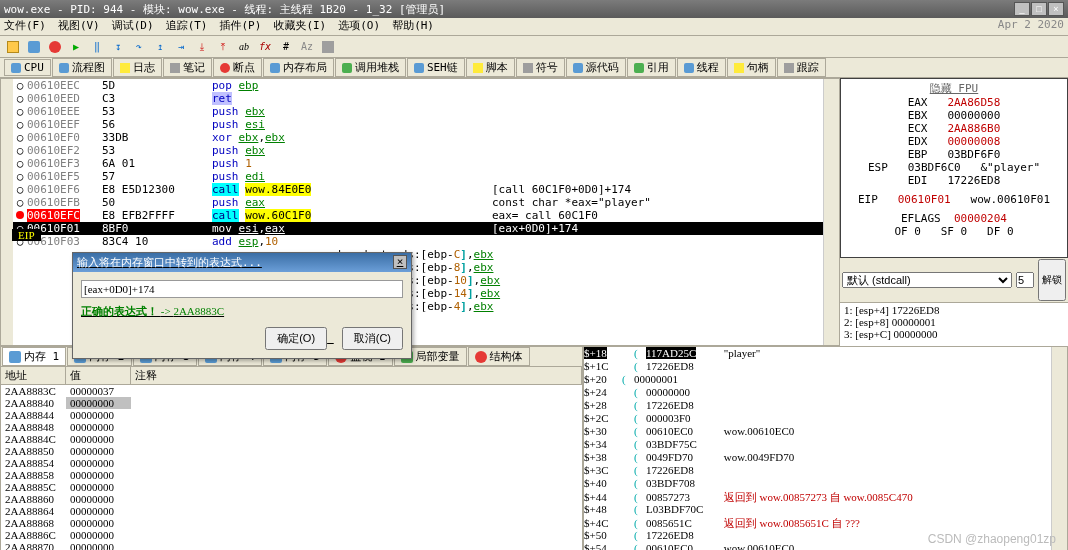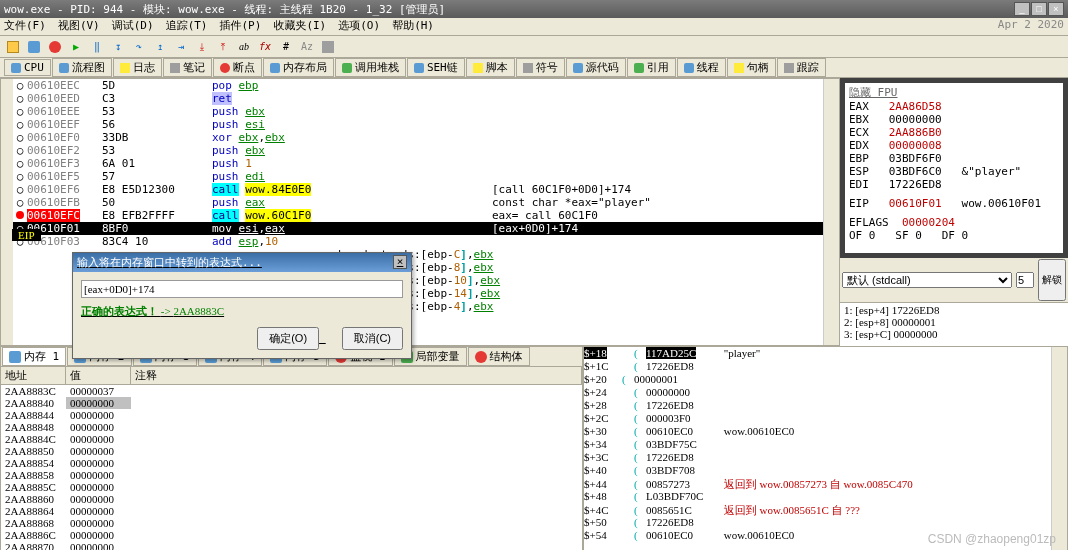--- a/index.html
+++ b/index.html
@@ -22,21 +22,21 @@
 .row { height: 13px; line-height: 13px; white-space: pre; }
 .addr { color: #808080; }
 .mnemonic .push, .mnemonic .pop, .mnemonic .mov, .mnemonic .add, .mnemonic .xor, .mnemonic .sub, .mnemonic .test, .mnemonic .je, .mnemonic .jmp, .mnemonic .lea, .mnemonic .ret { color: #0000c0; }
 .mnemonic .reg { color: #008000; text-decoration: underline; }
 .mnemonic .num { color: #b06000; }
 .mnemonic .call { background: #00ffff; color: #000080; }
 .mnemonic .target { background: #ffff00; color: #000; }
 .eip-row { background: #000; color: #fff !important; }
 .eip-row * { color: #fff !important; }
 .eip-label { position: absolute; left: 12px; top: 229px; background: #000; color: #ff0; font-family: Consolas; font-size: 11px; padding: 0 6px; z-index: 5; }
-.regs { width: 228px; border: 5px solid #404040; background: #fff; font-family: Consolas, monospace; font-size: 11px; padding: 2px 4px; }
+.regs { width: 228px; border: 1px solid #404040; background: #fff; font-family: Consolas, monospace; font-size: 11px; padding: 2px 4px; text-align: center; }
 .regs .title { color: #666; text-decoration: underline; }
 .regs .rline { white-space: pre; }
 .regs .rname { color: #000; }
 .regs .rname u { text-decoration: underline; }
 .regs .rval { color: #000; }
 .regs .rval.red { color: #c00000; }
 .regs .note { color: #000; }
 .regs .flags { margin-top: 6px; }
 .stack-strip { background: #fff; border-top: 1px solid #aca899; font-family: Consolas; font-size: 11px; height: 44px; padding: 1px 4px; }
 .stack-strip .sline { white-space: pre; }
@@ -63,21 +63,21 @@
 .stk-hl { background: #000; color: #fff; }
 .lbrack { color: #00a0a0; font-weight: bold; }
 .ret { color: #c00000; }
 .dialog { position: absolute; left: 72px; top: 252px; width: 340px; background: #ece9d8; border: 1px solid #666; box-shadow: 2px 2px 4px rgba(0,0,0,.3); z-index: 100; text-decoration: underline; }
 .dialog .dlg-title { background: linear-gradient(#3a6ea5,#6b9ed8); color: #fff; padding: 2px 4px; font-size: 11px; display: flex; justify-content: space-between; }
 .dialog .dlg-title .x { background: #c0c0c0; color: #000; width: 14px; height: 14px; text-align: center; border: 1px solid #555; line-height: 12px; }
 .dialog .dlg-body { padding: 8px; }
 .dialog input[type=text] { width: 100%; font-family: Consolas; font-size: 11px; padding: 2px; border: 1px solid #999; }
 .dialog .hint { color: #008000; font-family: Consolas; font-size: 11px; margin-top: 6px; }
 .dialog .dlg-btns { text-align: right; margin-top: 8px; }
-.dialog button { font-size: 11px; padding: 2px 10px; margin-left: 16px; }
+.dialog button { font-size: 11px; padding: 2px 10px; margin-left: 8px; }
 .watermark { position: absolute; right: 12px; bottom: 4px; color: #bbb; font-size: 12px; font-family: sans-serif; z-index: 200; }
 .scrollbar { width: 16px; background: #ece9d8; border-left: 1px solid #ccc; }
 .ico { display:inline-block; width:12px; height:12px; }
 .ico.folder { background:#ffc94a; border:1px solid #b58a1a; }
 .ico.blue { background:#5a9bd4; border-radius:2px; }
 .ico.green { background:#4caf50; border-radius:2px; }
 .ico.red { background:#e53935; border-radius:50%; }
 .ico.yellow { background:#ffeb3b; }
 .ico.gray { background:#9e9e9e; }
 </style>
@@ -376,20 +376,21 @@
   <div class="stack-panel">
     <div id="stack-rows" style="flex:1">
         <div class="stk-row"><span style="display:inline-block;width:50px"><span class="stk-hl">$+18</span></span><span style="display:inline-block;width:12px;color:#0aa">(</span><span style="display:inline-block;width:75px"><span class="stk-hl">117AD25C</span></span> <span>"player"</span></div>
         <div class="stk-row"><span style="display:inline-block;width:50px">$+1C</span><span style="display:inline-block;width:12px;color:#0aa">(</span><span style="display:inline-block;width:75px">17226ED8</span> <span></span></div>
         <div class="stk-row"><span style="display:inline-block;width:38px">$+20</span><span style="display:inline-block;width:12px;color:#0aa">(</span><span style="display:inline-block;width:75px">00000001</span> <span></span></div>
         <div class="stk-row"><span style="display:inline-block;width:50px">$+24</span><span style="display:inline-block;width:12px;color:#0aa">(</span><span style="display:inline-block;width:75px">00000000</span> <span></span></div>
         <div class="stk-row"><span style="display:inline-block;width:50px">$+28</span><span style="display:inline-block;width:12px;color:#0aa">(</span><span style="display:inline-block;width:75px">17226ED8</span> <span></span></div>
         <div class="stk-row"><span style="display:inline-block;width:50px">$+2C</span><span style="display:inline-block;width:12px;color:#0aa">(</span><span style="display:inline-block;width:75px">000003F0</span> <span></span></div>
         <div class="stk-row"><span style="display:inline-block;width:50px">$+30</span><span style="display:inline-block;width:12px;color:#0aa">(</span><span style="display:inline-block;width:75px">00610EC0</span> <span>wow.00610EC0</span></div>
         <div class="stk-row"><span style="display:inline-block;width:50px">$+34</span><span style="display:inline-block;width:12px;color:#0aa">(</span><span style="display:inline-block;width:75px">03BDF75C</span> <span></span></div>
+        <div class="stk-row"><span style="display:inline-block;width:50px">$+38</span><span style="display:inline-block;width:12px;color:#0aa">(</span><span style="display:inline-block;width:75px">0049FD70</span> <span>wow.0049FD70</span></div>
         <div class="stk-row"><span style="display:inline-block;width:50px">$+3C</span><span style="display:inline-block;width:12px;color:#0aa">(</span><span style="display:inline-block;width:75px">17226ED8</span> <span></span></div>
         <div class="stk-row"><span style="display:inline-block;width:50px">$+40</span><span style="display:inline-block;width:12px;color:#0aa">(</span><span style="display:inline-block;width:75px">03BDF708</span> <span></span></div>
         <div class="stk-row"><span style="display:inline-block;width:50px">$+44</span><span style="display:inline-block;width:12px;color:#0aa">(</span><span style="display:inline-block;width:75px">00857273</span> <span><span class="ret">返回到 wow.00857273 自 wow.0085C470</span></span></div>
         <div class="stk-row"><span style="display:inline-block;width:50px">$+48</span><span style="display:inline-block;width:12px;color:#0aa">(</span><span style="display:inline-block;width:75px">L03BDF70C</span> <span></span></div>
         <div class="stk-row"><span style="display:inline-block;width:50px">$+4C</span><span style="display:inline-block;width:12px;color:#0aa">(</span><span style="display:inline-block;width:75px">0085651C</span> <span><span class="ret">返回到 wow.0085651C 自 ???</span></span></div>
         <div class="stk-row"><span style="display:inline-block;width:50px">$+50</span><span style="display:inline-block;width:12px;color:#0aa">(</span><span style="display:inline-block;width:75px">17226ED8</span> <span></span></div>
         <div class="stk-row"><span style="display:inline-block;width:50px">$+54</span><span style="display:inline-block;width:12px;color:#0aa">(</span><span style="display:inline-block;width:75px">00610EC0</span> <span>wow.00610EC0</span></div>
       </div>
     <div class="scrollbar"></div>
   </div>

